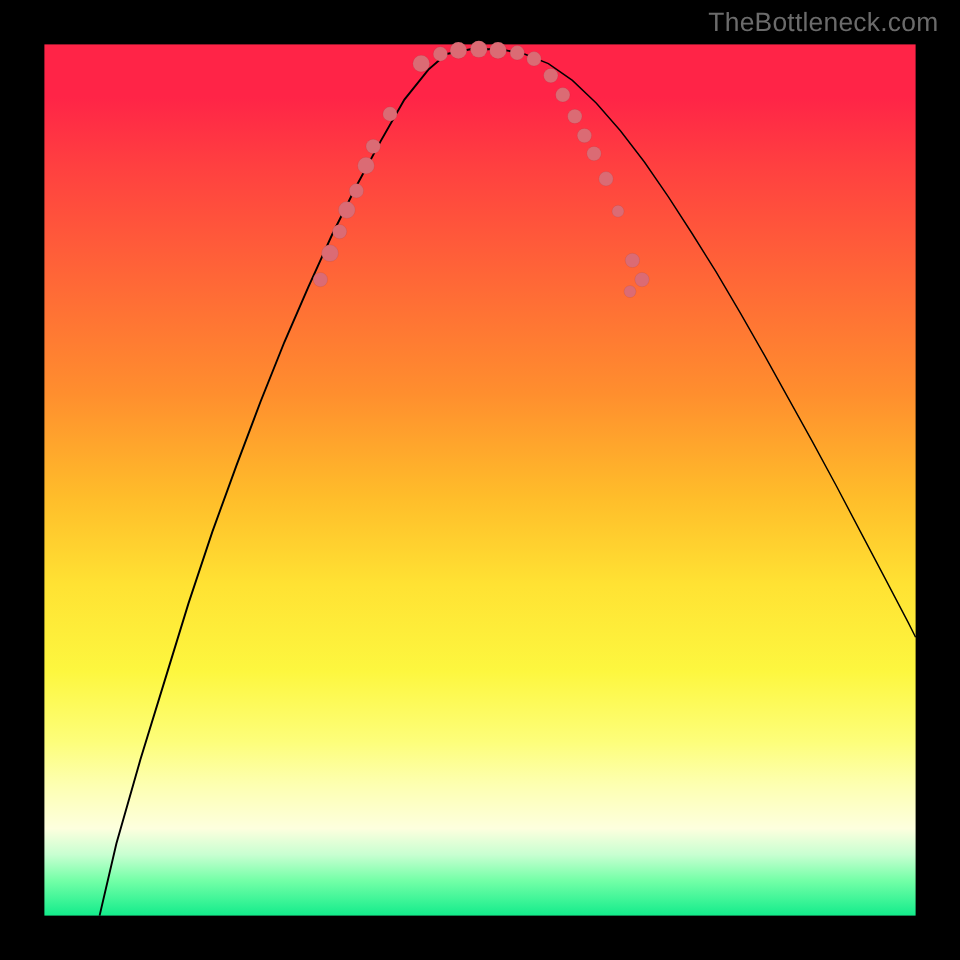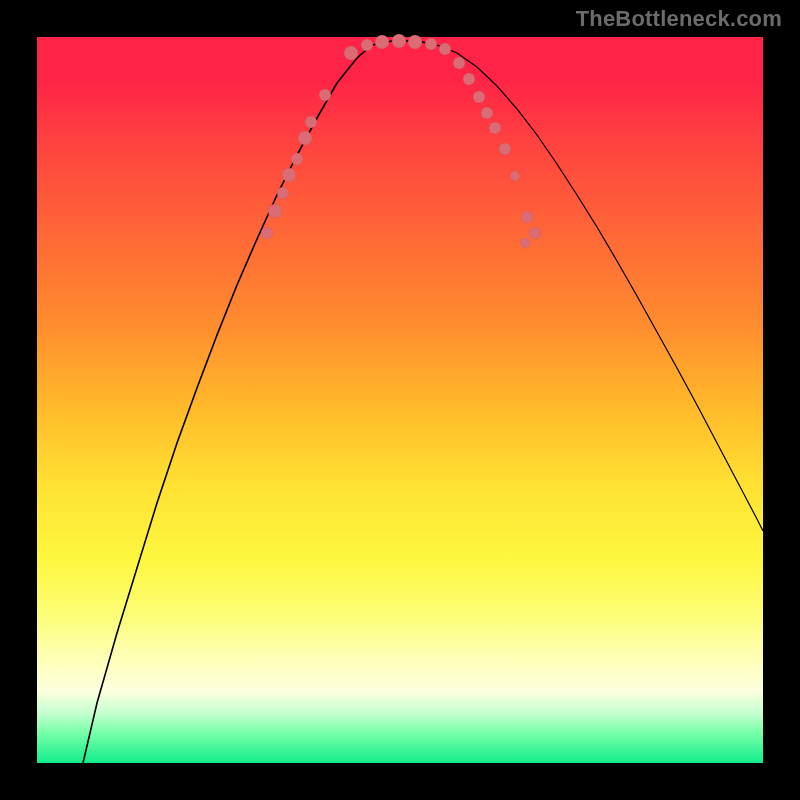--- a/index.html
+++ b/index.html
@@ -42,21 +42,20 @@
     );
   }
   .watermark {
     position: absolute;
     top: 6px;
     right: 18px;
     color: #6b6b6b;
     font-size: 22px;
     letter-spacing: 0.2px;
     user-select: none;
-    font-weight: bold;
   }
   svg.curves {
     position: absolute;
     left: 0;
     top: 0;
     width: 726px;
     height: 726px;
     overflow: visible;
   }
   .curve {

